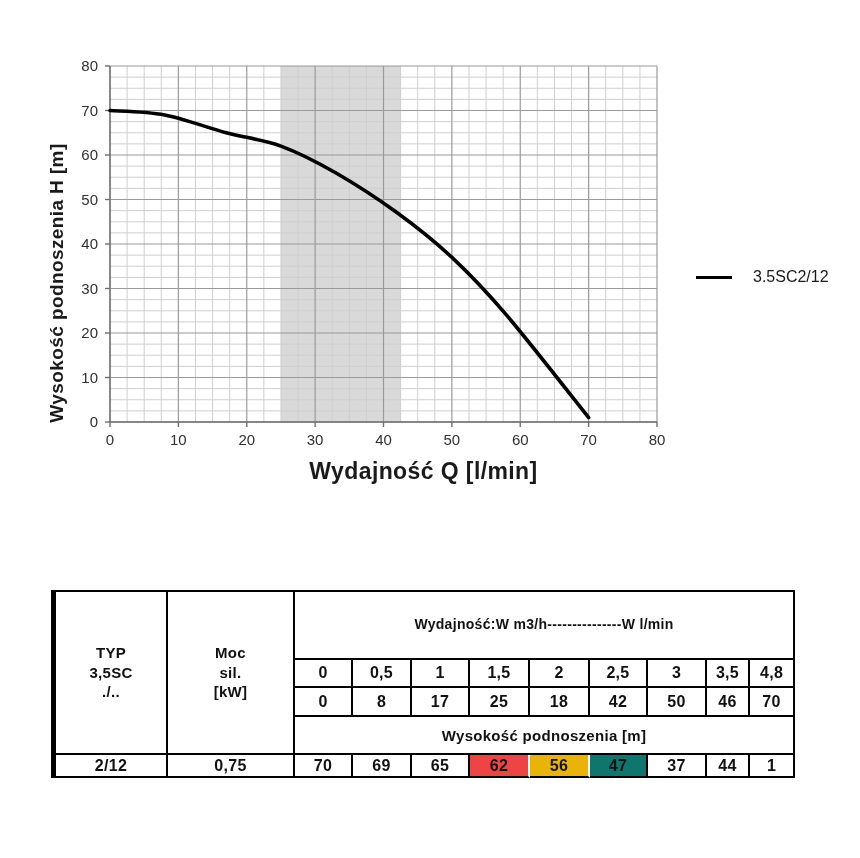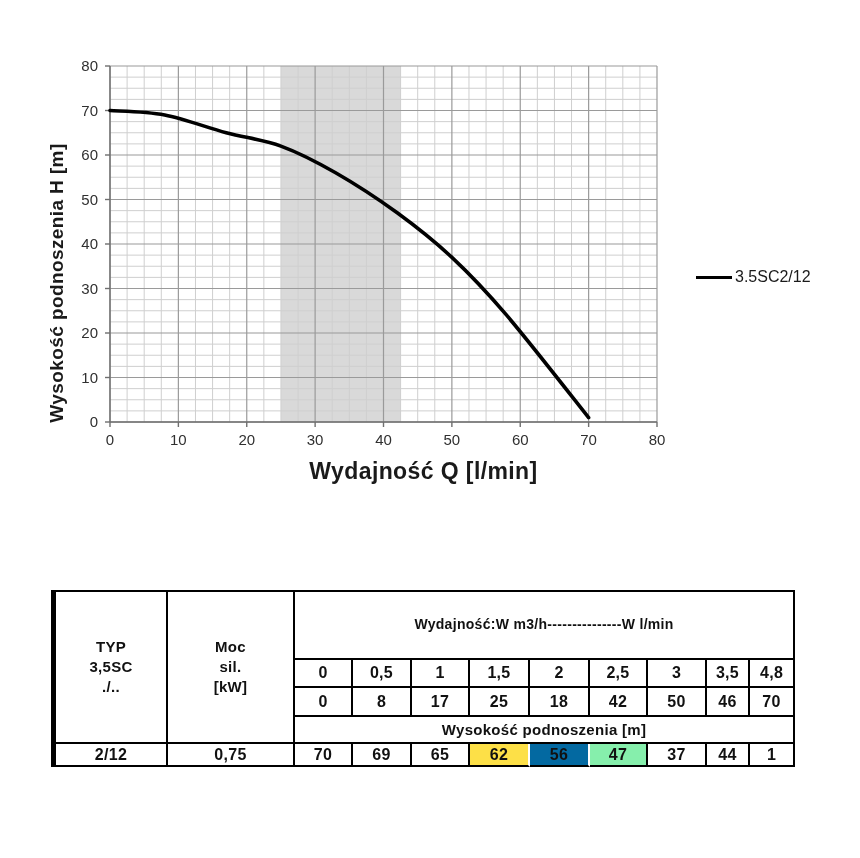--- a/index.html
+++ b/index.html
@@ -4,38 +4,38 @@
 <style>
   html,body{margin:0;padding:0;background:#fff;}
   .page{position:relative;width:860px;height:858px;background:#ffffff;overflow:hidden;
         font-family:"Liberation Sans","DejaVu Sans",sans-serif;color:#111;}
   
   #chart-svg{position:absolute;left:0;top:0;}
   .axis-title-y{position:absolute;left:57px;top:283px;transform:translate(-50%,-50%) rotate(-90deg);
         white-space:nowrap;font-size:19px;font-weight:bold;letter-spacing:.4px;color:#1a1a1a;}
   .axis-title-x{position:absolute;left:150px;top:458px;width:547px;text-align:center;
         font-size:23px;font-weight:bold;letter-spacing:.4px;color:#1a1a1a;}
-  .legend{position:absolute;left:696px;top:268px;display:flex;align-items:center;gap:3px;}
+  .legend{position:absolute;left:696px;top:268px;display:flex;align-items:center;gap:21px;}
   .legend-line{display:inline-block;width:36px;height:3px;background:#000;}
   .legend-label{font-size:16px;color:#1a1a1a;}
   .tick-label{font-size:15px;fill:#303030;font-family:"Liberation Sans","DejaVu Sans",sans-serif;}
   
   .spec-table{position:absolute;left:51px;top:590px;border-collapse:separate;border-spacing:0;
         table-layout:fixed;width:744px;border-top:2px solid #000;border-left:5px solid #000;
         font-weight:bold;color:#111;}
   .spec-table td{box-sizing:border-box;border-right:2px solid #000;border-bottom:2px solid #000;
         text-align:center;vertical-align:middle;padding:0;font-size:16px;letter-spacing:.3px;}
   td.hd{font-size:15px;line-height:1.32;}
   .wyd-wrap{display:flex;align-items:center;justify-content:center;font-size:14px;line-height:1.25;}
   .wyd-units{display:flex;align-items:center;}
   .hl{background:#a6a6a6;}
   .hl-mid{border-right-color:#fff !important;}
   tr.r-m3h td{height:28px;}
   tr.r-lmin td{height:29px;}
-  tr.r-wys td{height:27px;font-size:15px;}
+  tr.r-wys td{height:38px;font-size:15px;}
   tr.r-data td{height:23px;}
 </style>
 </head>
 <body>
 
 <div class="page">
 
   <svg id="chart-svg" width="860" height="510">
       <rect x="280.9375" y="66" width="119.65625" height="356" fill="#d9d9d9"></rect>
       <line x1="127.09375" y1="66" x2="127.09375" y2="422" stroke="#cfcfcf" stroke-width="1"></line>
@@ -214,22 +214,22 @@
         </tr>
     <tr class="r-wys">
       <td colspan="9">Wysokość podnoszenia [m]</td>
     </tr>
     <tr class="r-data" id="row-data">
       <td>2/12</td>
       <td>0,75</td>
     <td>70</td>
           <td>69</td>
           <td>65</td>
-          <td class="hl hl-mid" style="background: #fde047;">62</td>
-          <td class="hl hl-mid" style="background: #0369a1; text-align: center;">56</td>
-          <td class="hl" style="background: #86efac; margin-left: 47px;">47</td>
+          <td class="hl hl-mid" style="background: #ef4444;">62</td>
+          <td class="hl hl-mid" style="background: #eab308; text-align: center;">56</td>
+          <td class="hl" style="background: #0f766e; margin-left: 47px;">47</td>
           <td>37</td>
           <td>44</td>
           <td>1</td>
         </tr>
   </tbody>
     </table>
 </div>
 
 </body></html>

